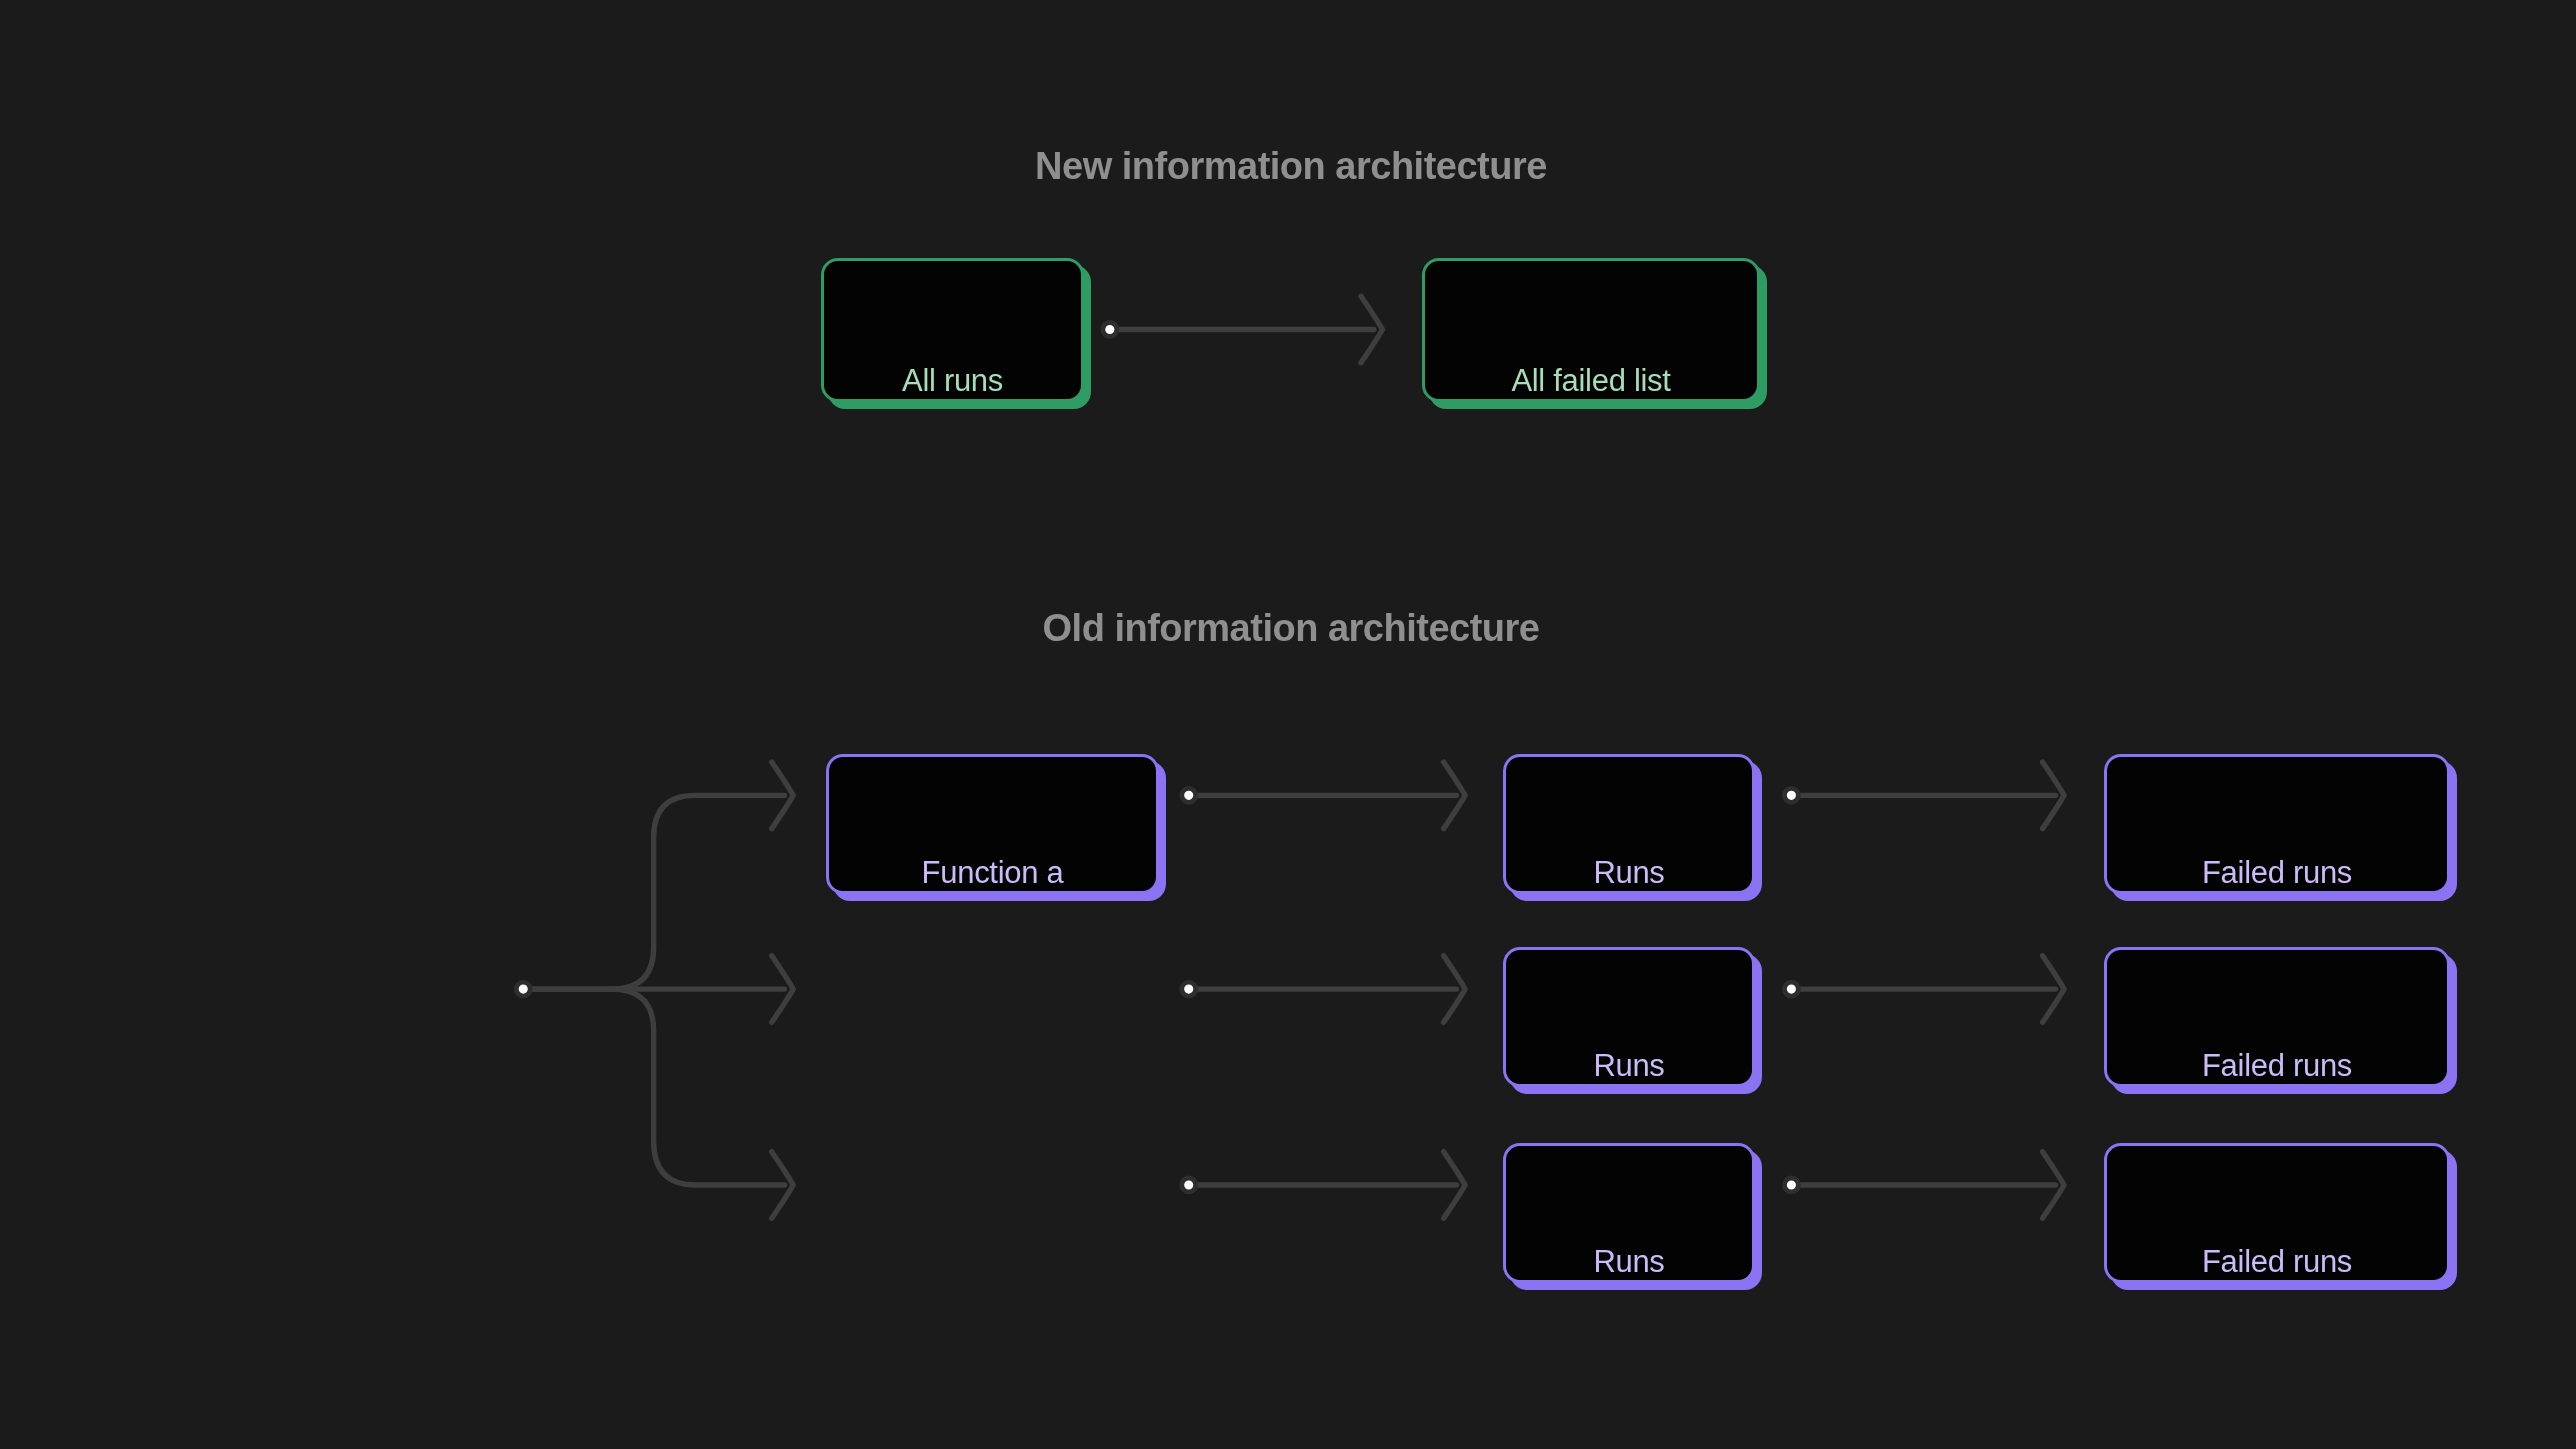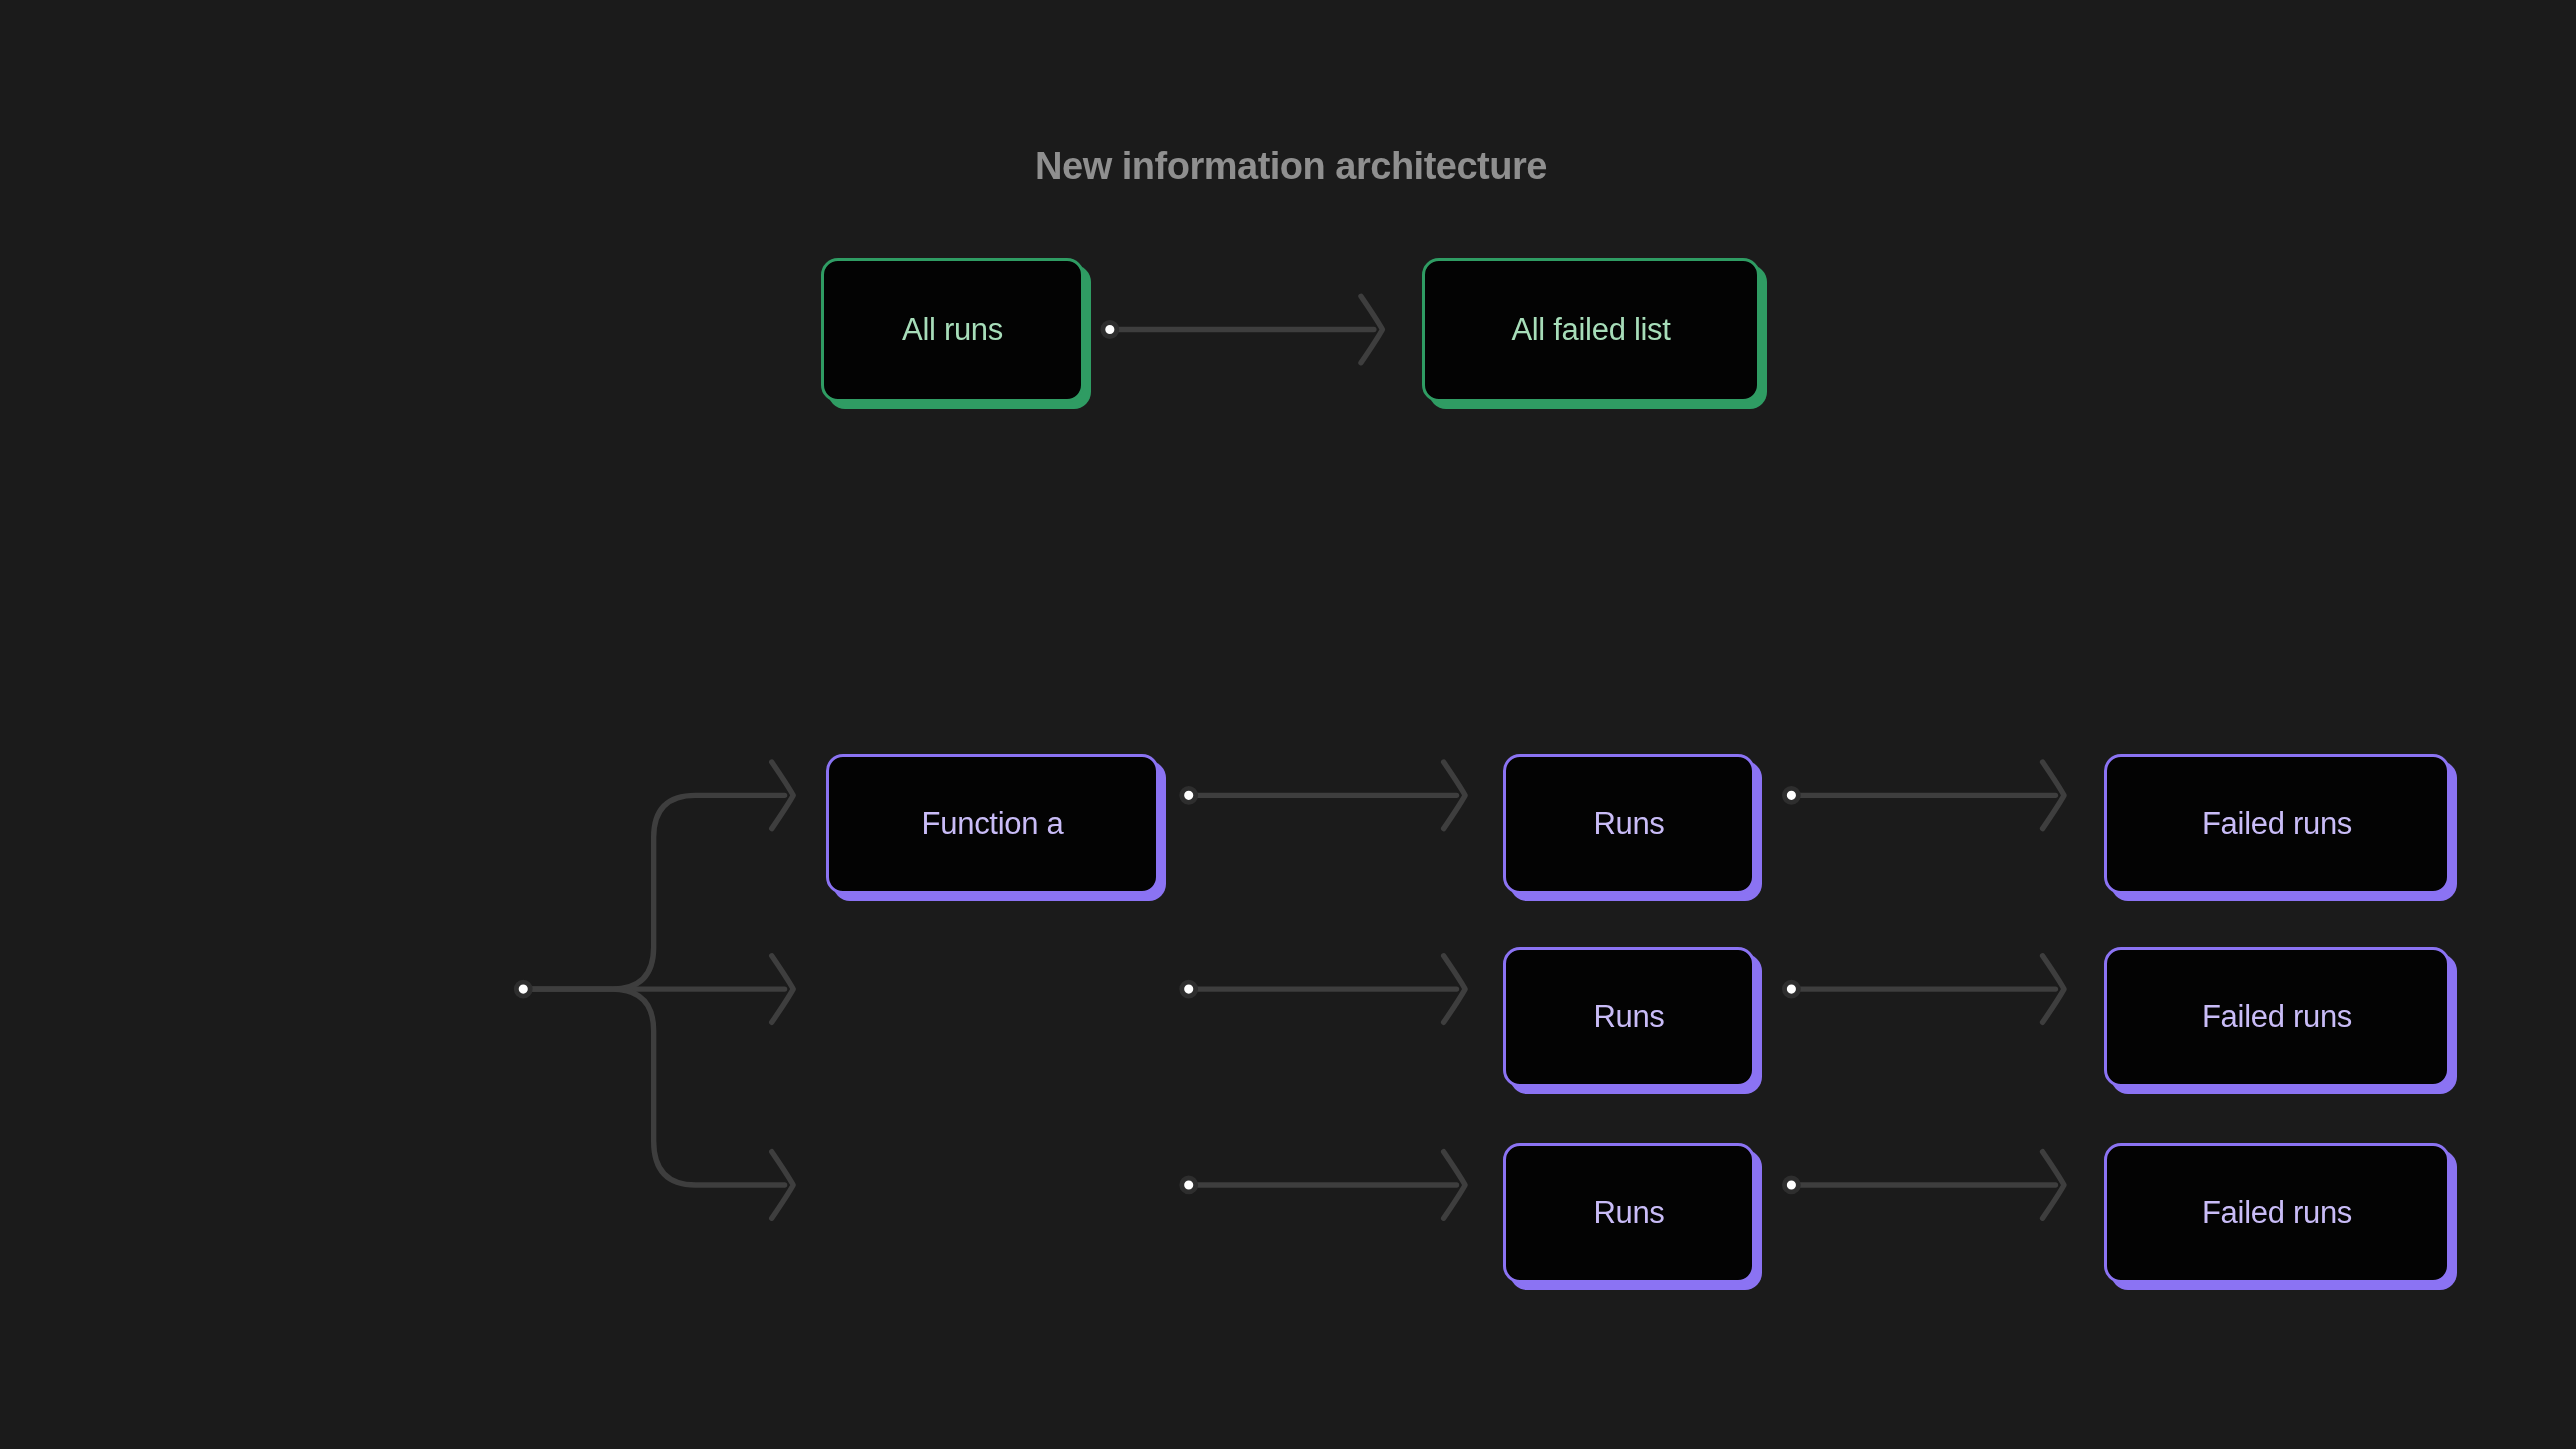--- a/index.html
+++ b/index.html
@@ -41,21 +41,21 @@
     font-size: 38px;
     line-height: 45px;
     font-weight: 600;
     letter-spacing: -0.5px;
     color: var(--title-color, #8f8f8f);
   }
   .node {
     position: absolute;
     box-sizing: border-box;
     display: flex;
-    align-items: center;
+    align-items: flex-end;
     justify-content: center;
     background: var(--node-fill, #030303);
     border-radius: 17px;
     border: 3.2px solid;
     font-size: 31px;
     font-weight: 400;
     letter-spacing: -0.3px;
     white-space: nowrap;
   }
   .node.green {
@@ -125,20 +125,21 @@
     </g>
     <g>
       <path class="wire" d="M 3338 2208 H 3830"></path>
       <path class="wire" d="M 3806 2146 Q 3836 2190 3846 2208 Q 3836 2226 3806 2270"></path>
       <circle class="dot" cx="3338" cy="2208" r="13"></circle>
     </g>
   </svg>
 
   <div class="section-title" style="top:144px;">New information architecture</div>
 
+  <div class="section-title" style="top:606px;">Old information architecture</div>
 
   <div class="node green" style="left:821px; top:258px; width:263px; height:144px;">
     <span>All runs</span>
   </div>
   <div class="node green" style="left:1422px; top:258px; width:338px; height:144px;">
     <span>All failed list</span>
   </div>
 
 
   <div class="node purple" style="left:826px; top:726px; width:333px; height:140px;">

